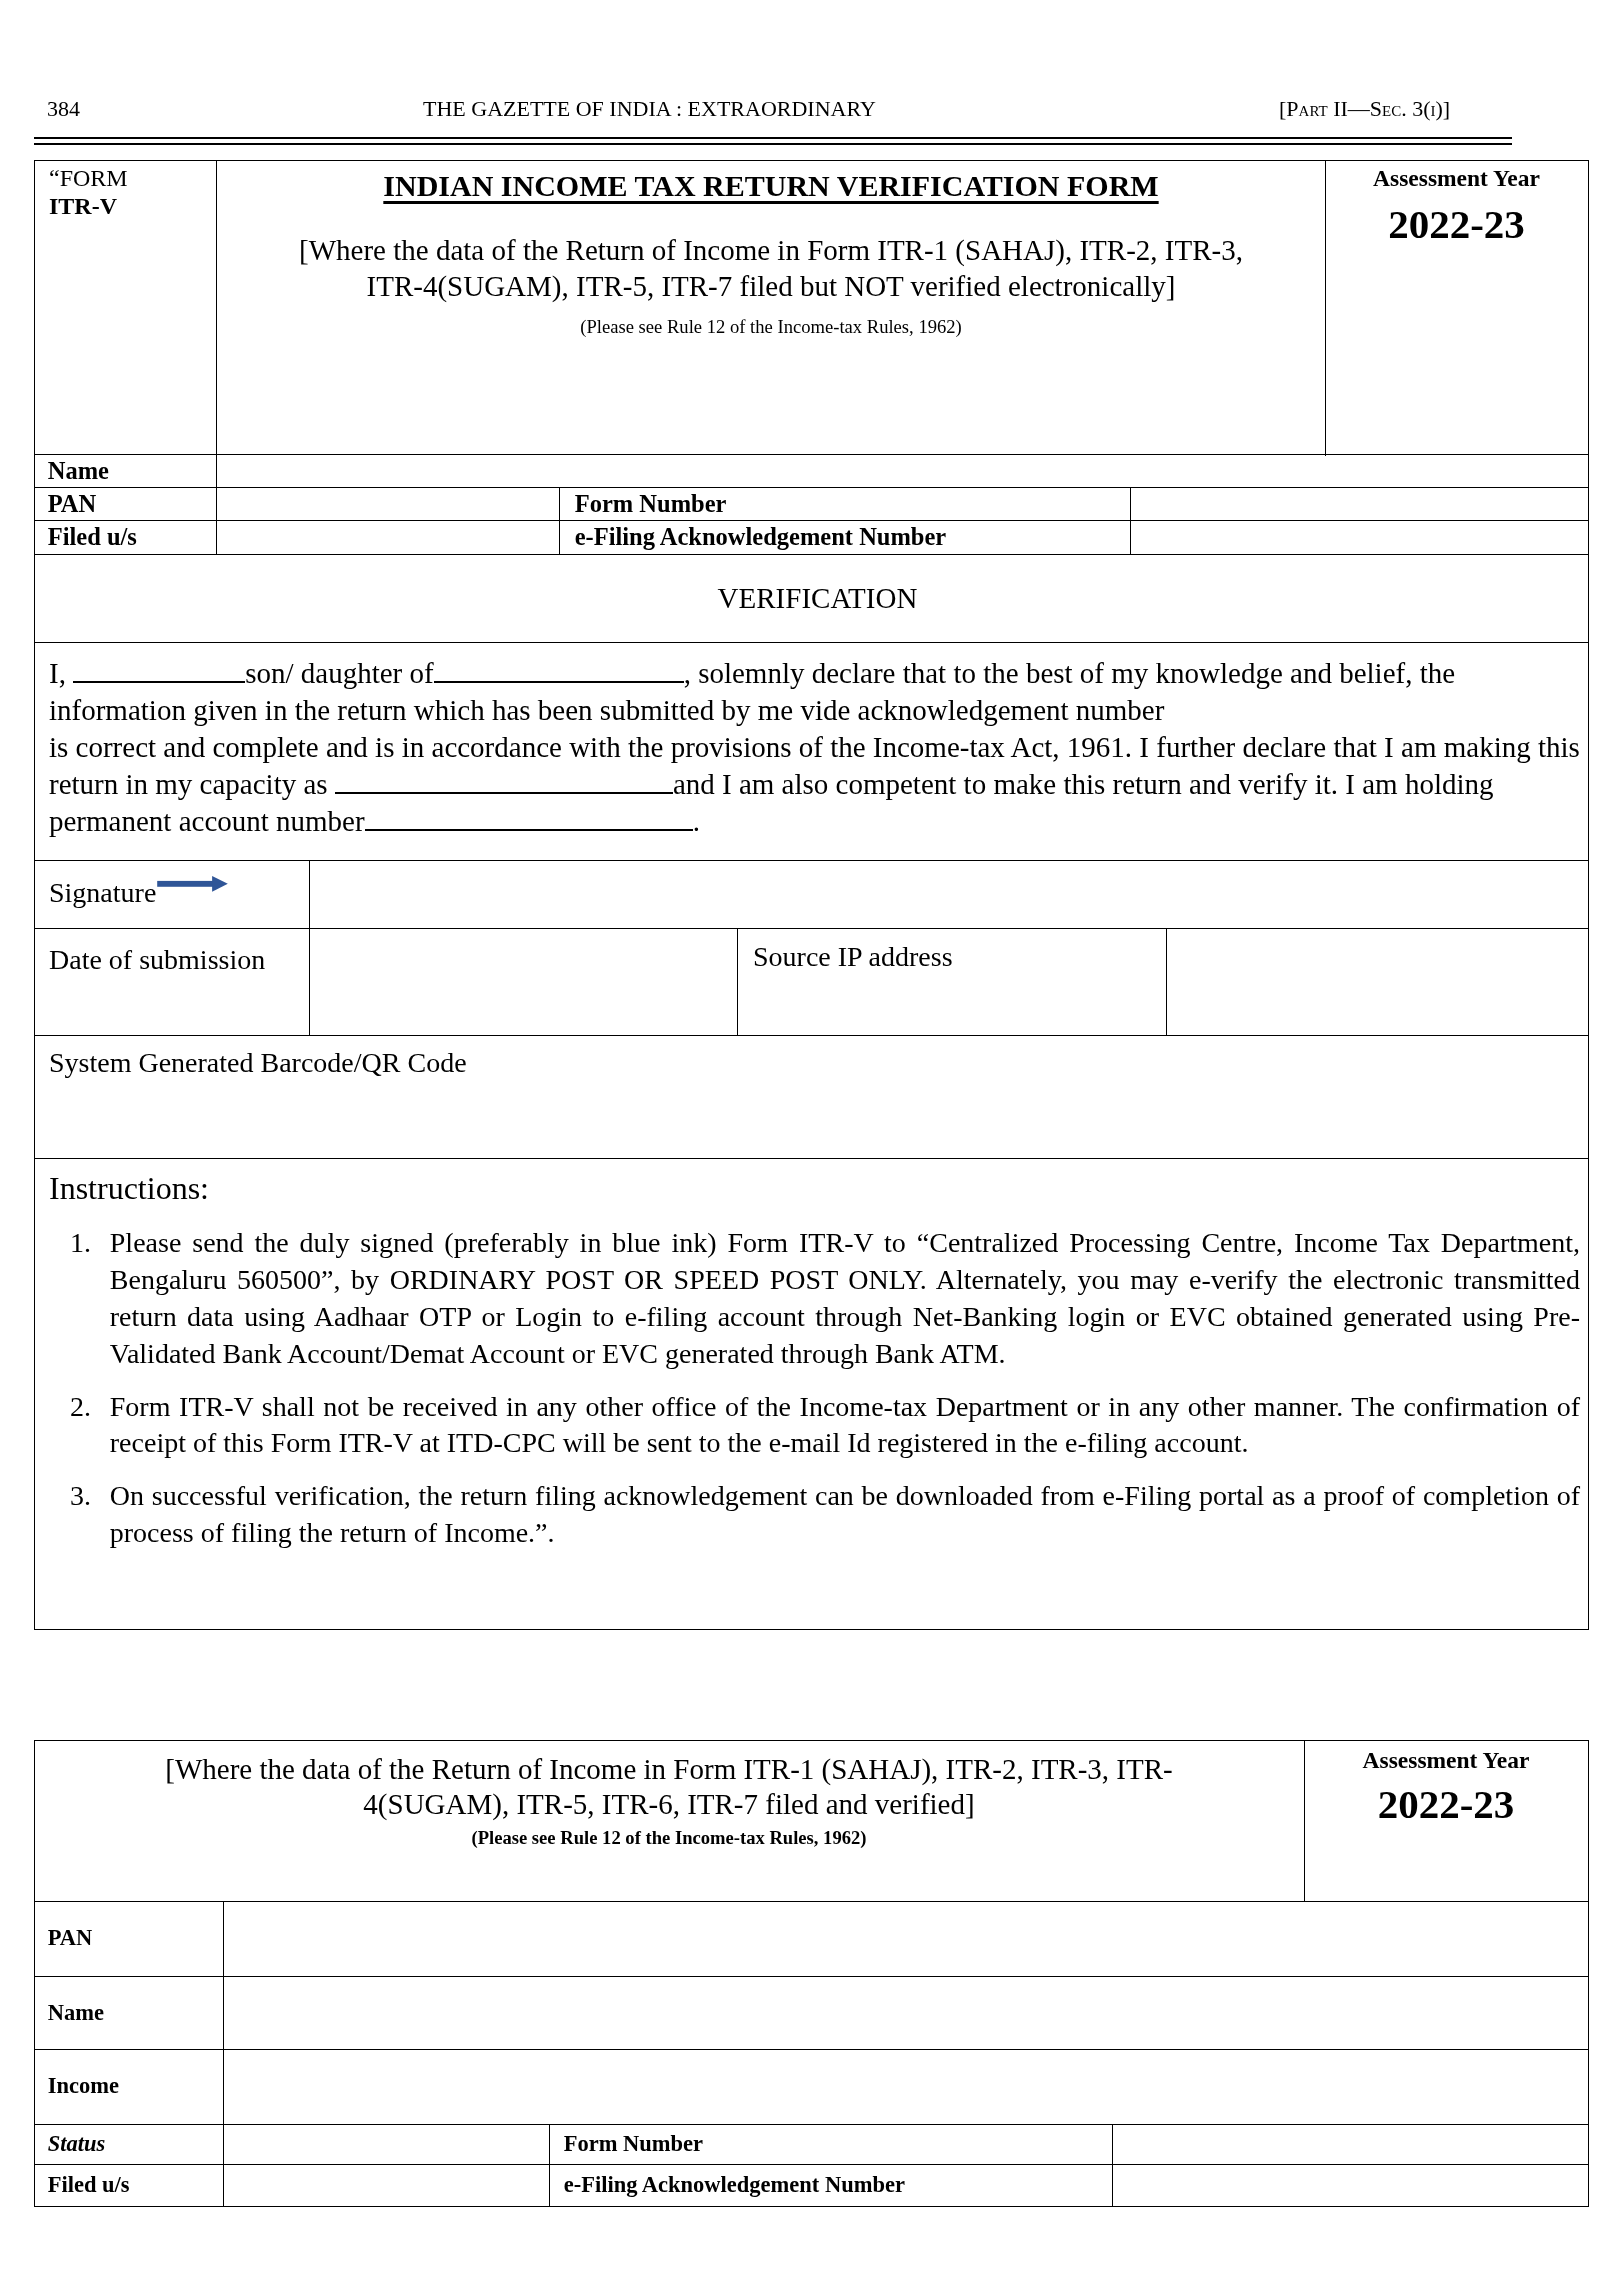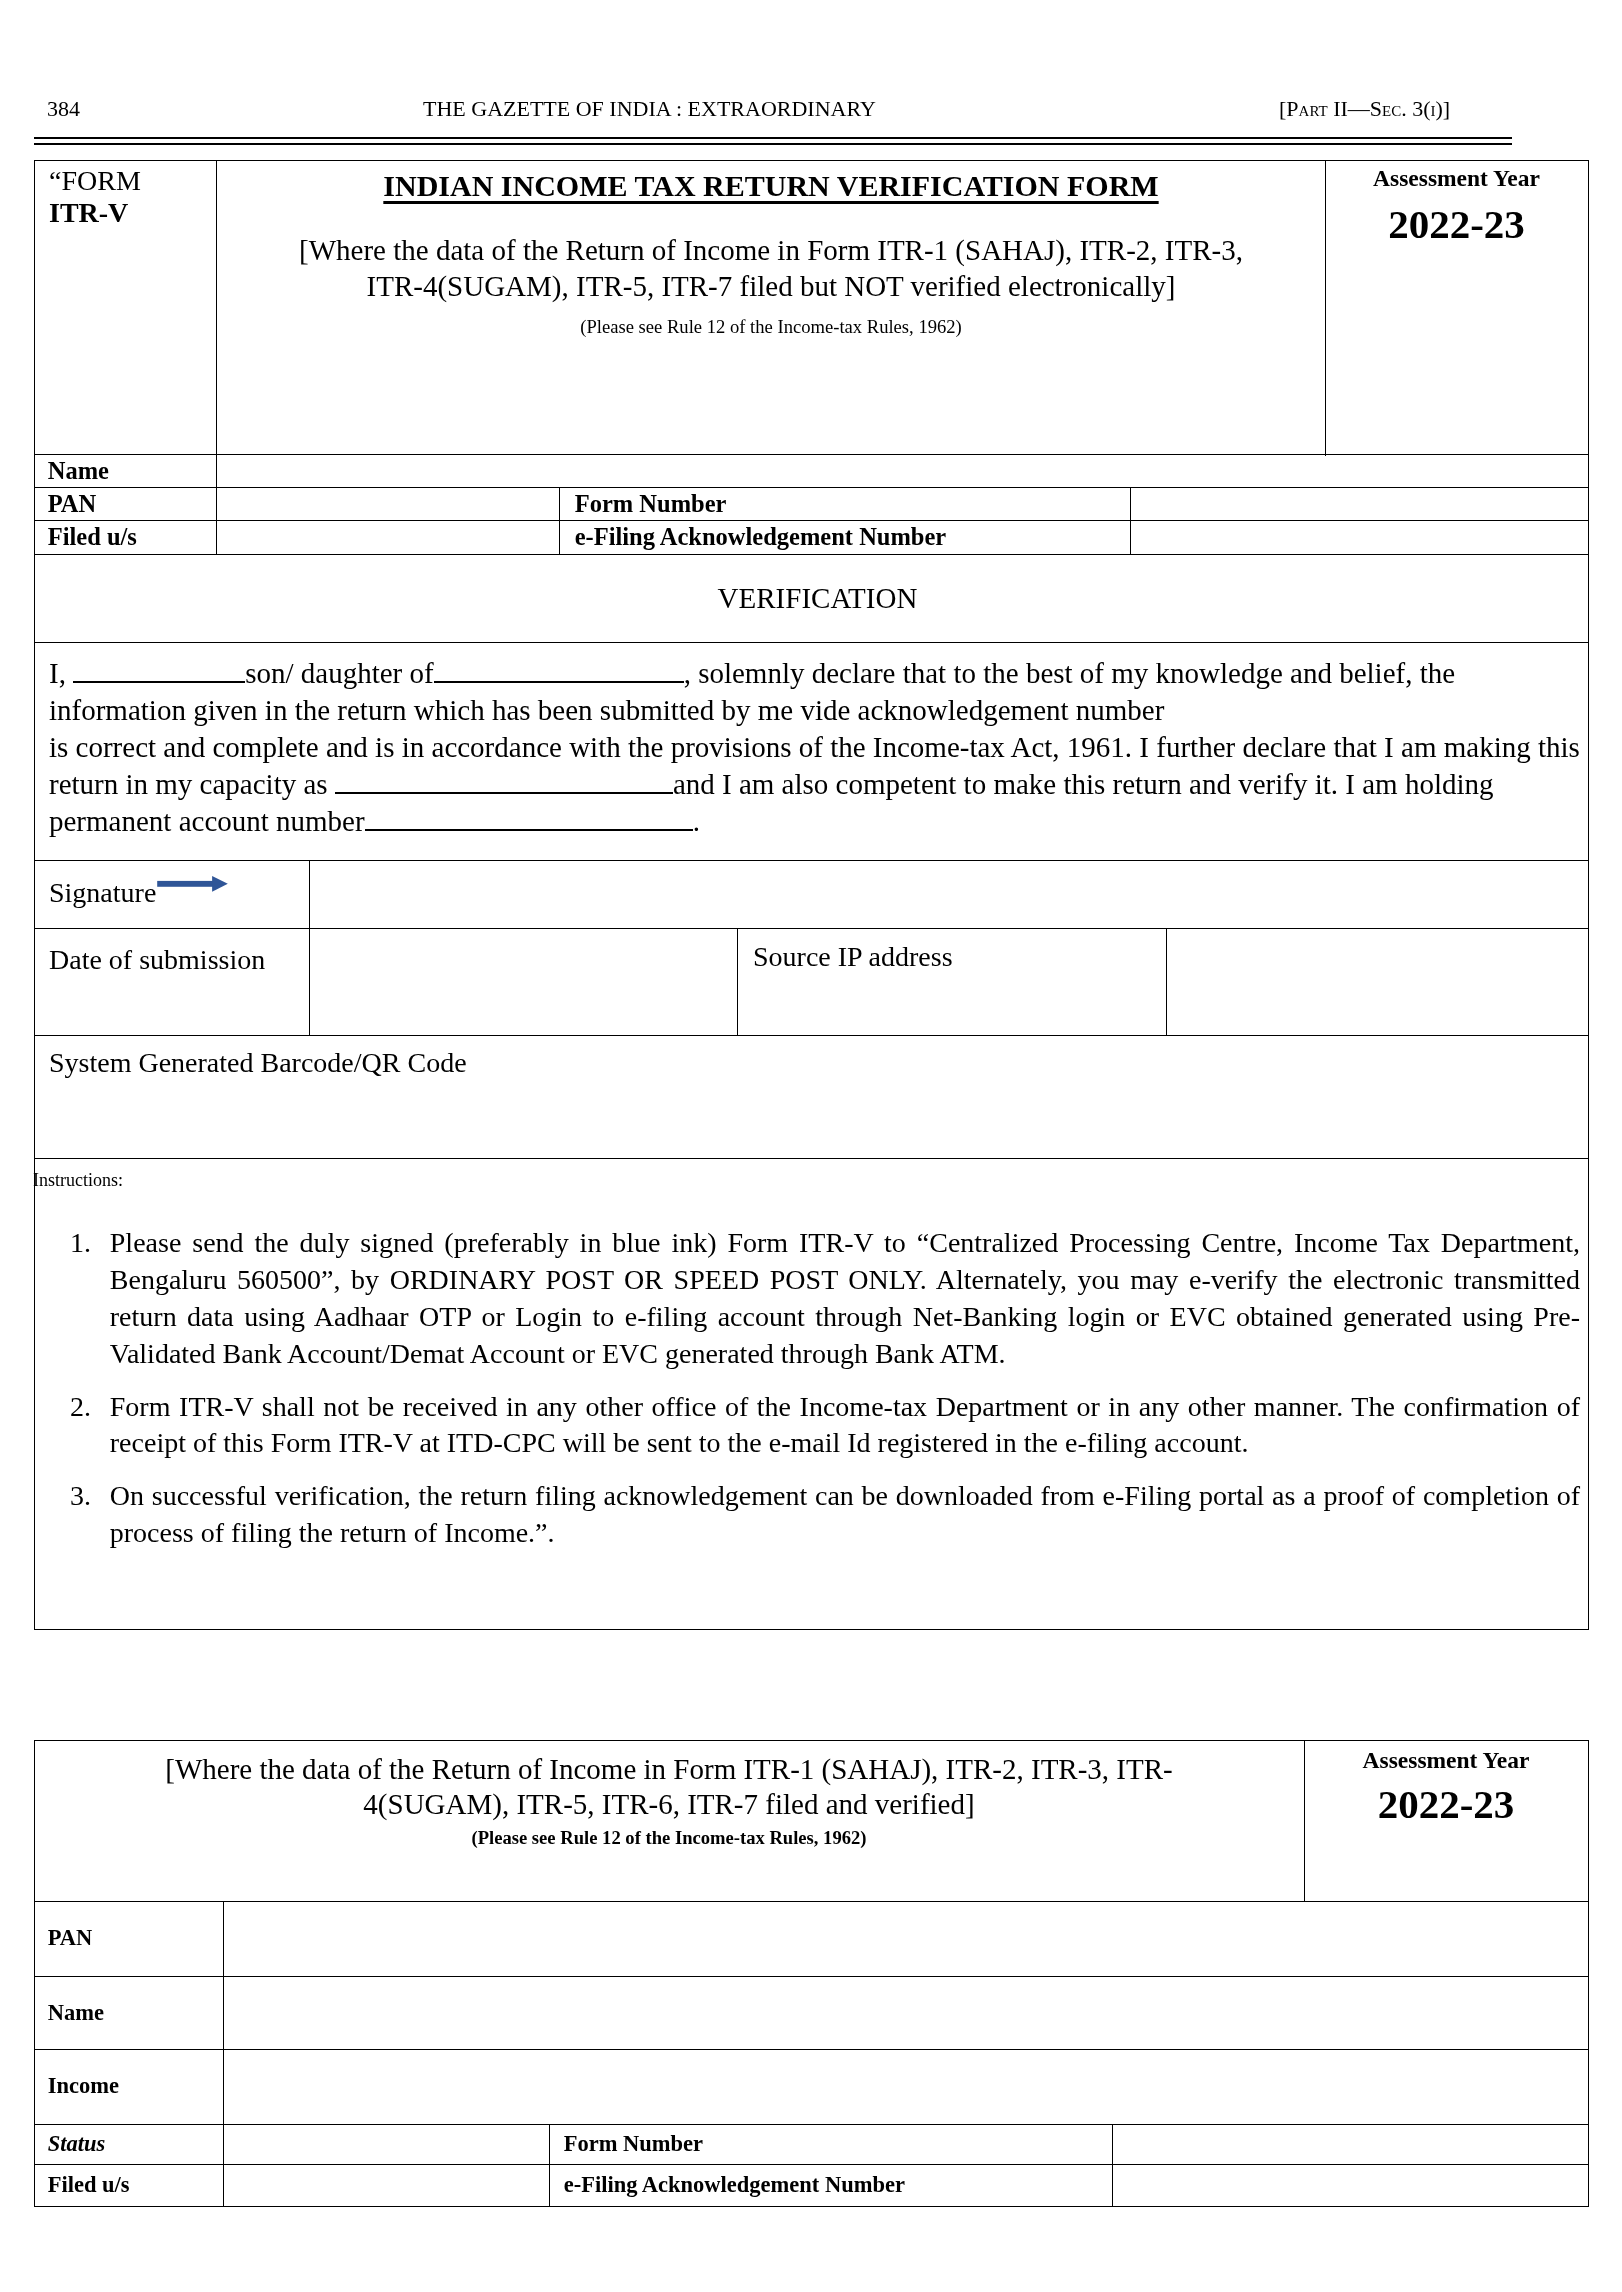--- a/index.html
+++ b/index.html
@@ -24,21 +24,21 @@
 <body>
 
 <div class="abs hdr-text" style="left:47px;">384</div>
 <div class="abs hdr-text" style="left:423px;">THE GAZETTE OF INDIA : EXTRAORDINARY</div>
 <div class="abs hdr-text" style="left:1279px; font-variant: small-caps;">[Part II—Sec. 3(i)]</div>
 <div class="abs rule" style="top:137px;"></div>
 <div class="abs rule" style="top:143px;"></div>
 
 <div class="abs b" style="left:34px; top:160px; width:1555px; height:1470px;"></div>
 
-<div class="abs" style="left:49px; top:165px; font-size:28px; line-height:1.15; font-weight:bold;">
+<div class="abs" style="left:49px; top:165px; font-size:24px; line-height:1.15; font-weight:bold;">
   <div style="font-weight:normal;">“FORM</div>
   <div>ITR-V</div>
 </div>
 <div class="abs bl" style="left:216px; top:160px; width:0; height:296px;"></div>
 <div class="abs bl" style="left:1325px; top:160px; width:0; height:296px;"></div>
 <div class="abs" style="left:216px; top:169px; width:1110px; text-align:center;">
   <div style="font-size:30px; font-weight:bold; text-decoration:underline; text-decoration-thickness:2.9px; text-underline-offset:4.9px;">INDIAN INCOME TAX RETURN VERIFICATION FORM</div>
   <div style="font-size:29px; line-height:1.25; width:980px; margin:29px auto 0 auto;">[Where the data of the Return of Income in Form ITR-1 (SAHAJ), ITR-2, ITR-3, ITR-4(SUGAM), ITR-5, ITR-7 filed but NOT verified electronically]</div>
   <div style="font-size:18.6px; margin-top:11.8px;">(Please see Rule 12 of the Income-tax Rules, 1962)</div>
 </div>
@@ -90,21 +90,21 @@
 <div class="abs" style="left:49px; top:941px; width:245px; font-size:28px; line-height:37px;">Date of submission</div>
 <div class="abs" style="left:310px; top:929px; width:426px; height:105px;"></div>
 <div class="abs" style="left:753px; top:941px; font-size:28px;">Source IP address</div>
 <div class="abs" style="left:1167px; top:929px; width:420px; height:105px;"></div>
 <div class="abs bt" style="left:34px; top:1035px; width:1555px;"></div>
 
 <div class="abs" style="left:49px; top:1047px; font-size:28px;">System Generated Barcode/QR Code</div>
 <div class="abs" style="left:35px; top:1078px; width:1553px; height:78px;"></div>
 <div class="abs bt" style="left:34px; top:1158px; width:1555px;"></div>
 
-<div class="abs" style="left:33px; top:1170px; font-size:18px;">Instructions:</div>
+<div class="abs" style="left:49px; top:1170px; font-size:32px;">Instructions:</div>
 <div class="abs" style="left:49px; top:1225px; width:1531px;">
   <ol class="instr">
     <li>Please send the duly signed (preferably in blue ink) Form ITR-V to “Centralized Processing Centre, Income Tax Department, Bengaluru 560500”, by ORDINARY POST OR SPEED POST ONLY.  Alternately, you may e-verify the electronic transmitted return data using Aadhaar OTP or Login to e-filing account through Net-Banking login or EVC obtained generated using Pre-Validated Bank Account/Demat Account or EVC generated through Bank ATM.</li>
     <li>Form ITR-V shall not be received in any other office of the Income-tax Department or in any other manner. The confirmation of receipt of this Form ITR-V at ITD-CPC will be sent to the e-mail Id registered in the e-filing account.</li>
     <li>On successful verification, the return filing acknowledgement can be downloaded from e-Filing portal as a proof of completion of process of filing the return of Income.”.</li>
   </ol>
 </div>
 
 <div class="abs b" style="left:34px; top:1740px; width:1555px; height:467px;"></div>
 <div class="abs bl" style="left:1304px; top:1740px; width:0; height:162px;"></div>

